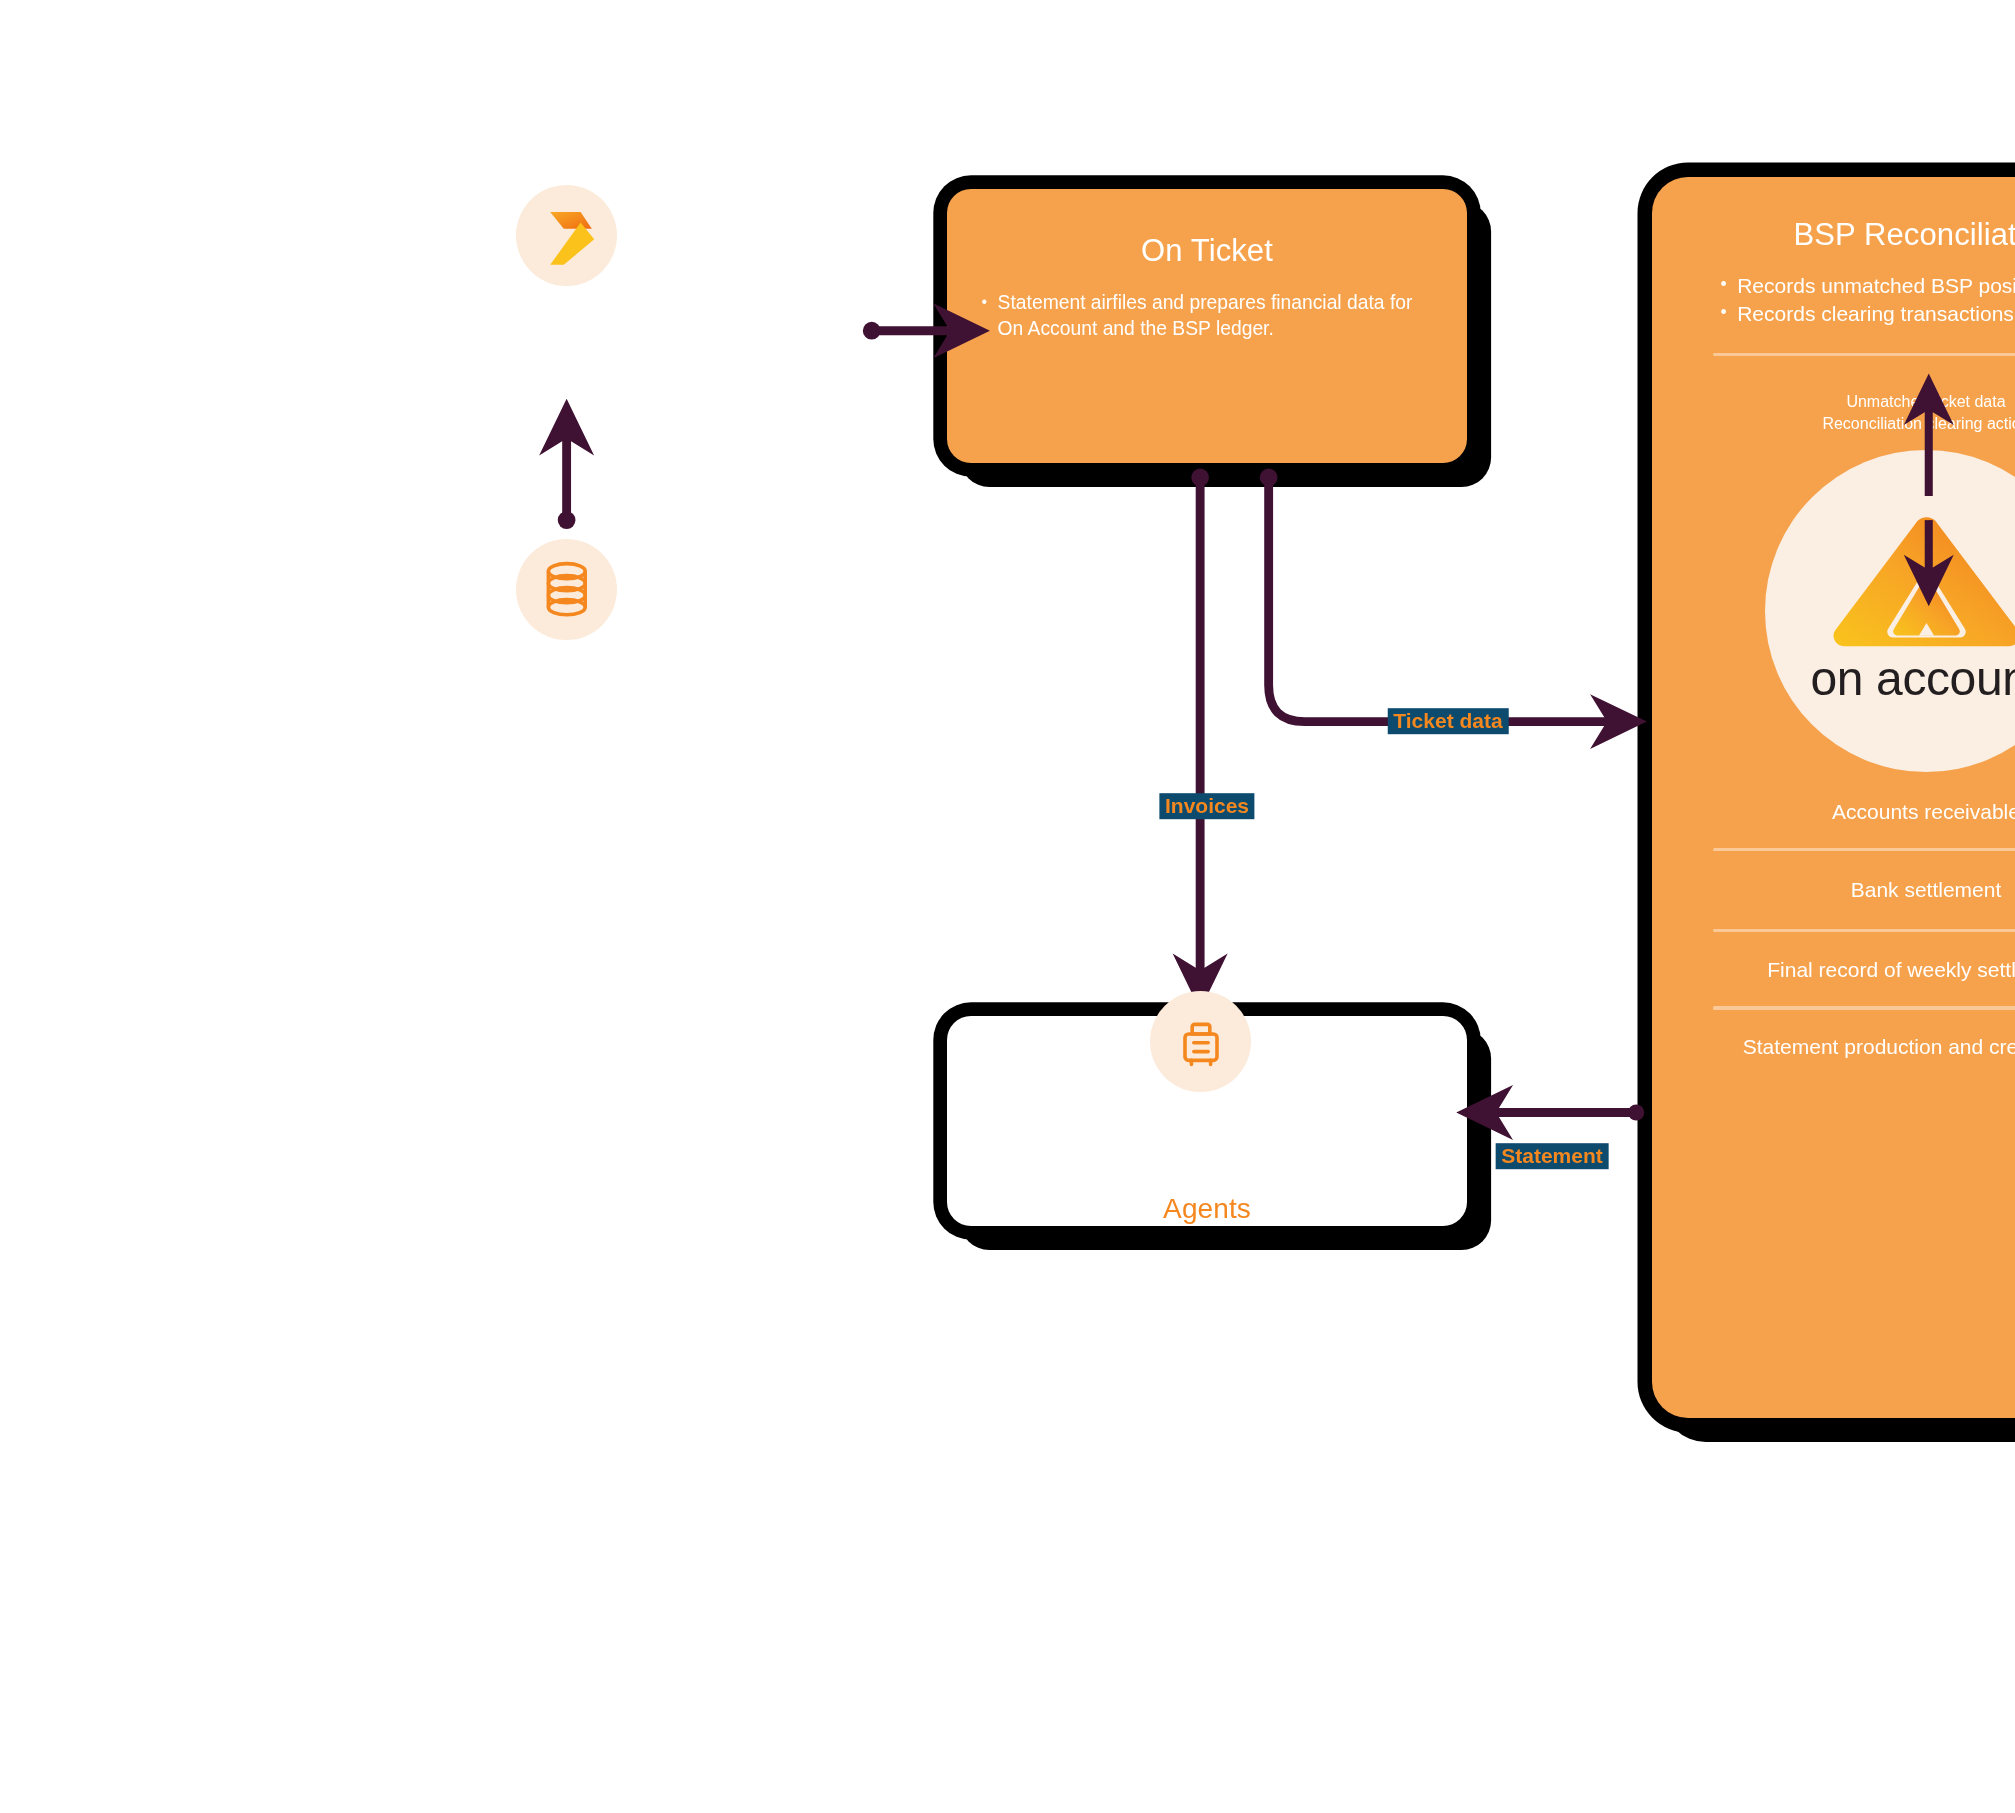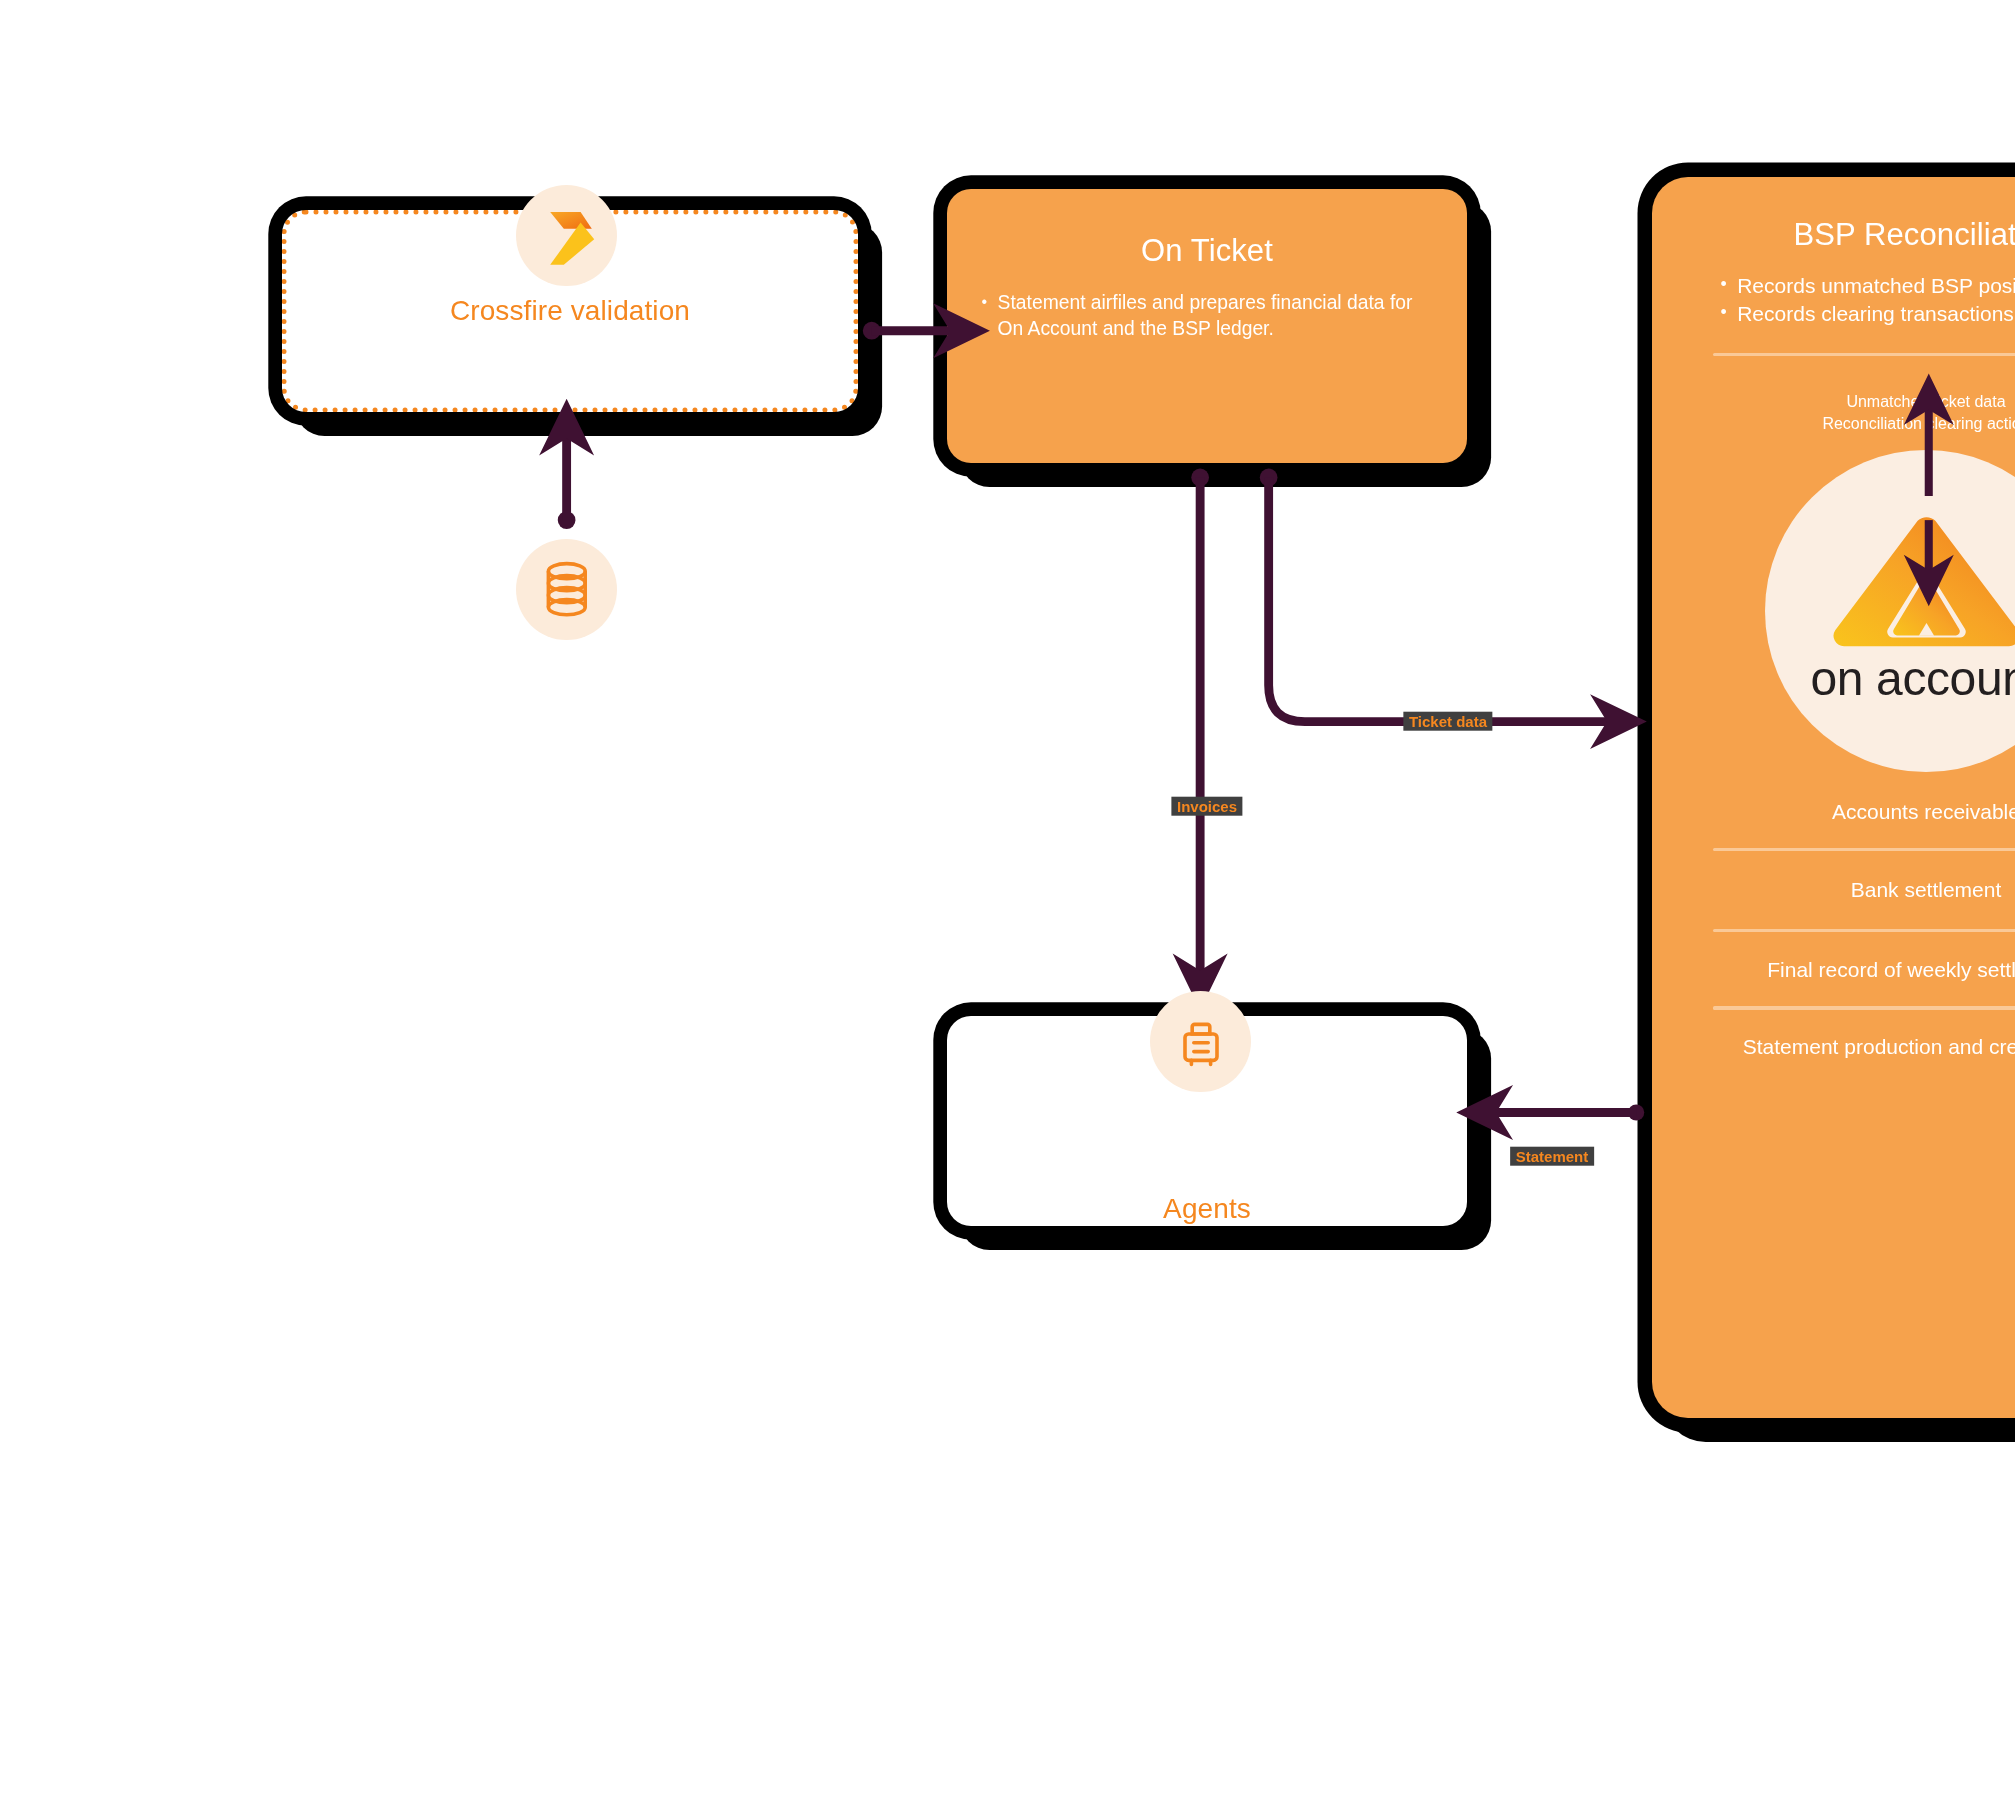--- a/index.html
+++ b/index.html
@@ -42,22 +42,22 @@
   .panel-row{color:#fff;font-size:21px;line-height:1.33;text-align:center;width:443px;}
 
   
   #logo-circle{width:322px;height:322px;border-radius:50%;background:#FBEEE2;
                display:flex;flex-direction:column;align-items:center;justify-content:center;}
   #logo-word{font-size:48px;color:#231F20;letter-spacing:-0.4px;margin-top:2.4px;}
 
   
   svg#wires{position:absolute;left:0;top:0;width:3224px;height:1814px;z-index:30;
             pointer-events:none;}
-  .edge-label{position:absolute;color:#F5871F;font-size:15px;font-weight:700;
-              background:#404040;padding:0.8px 5.6px;z-index:35;white-space:nowrap;
+  .edge-label{position:absolute;color:#F5871F;font-size:21px;font-weight:700;
+              background:#0c4a6e;padding:0.8px 5.6px;z-index:35;white-space:nowrap;
               transform:translate(-50%,-50%);}
 </style>
 </head>
 <body>
 
 <div id="stage">
 
   <svg id="wires" viewBox="0 0 8000 4500" xmlns="http://www.w3.org/2000/svg">
     <defs>
       <marker id="ah" markerWidth="7" markerHeight="7" refX="5.4" refY="3.5" orient="auto" markerUnits="strokeWidth">
@@ -114,23 +114,20 @@
     </g>
     <g>
       <path d="M4786,1290 L4786,1480" stroke="#3F1132" stroke-width="20" fill="none" marker-end="url(#ah)"></path>
     </g>
   </svg>
 
   <div class="edge-label" style="left:1448px;top:721px;">Ticket data</div>
   <div class="edge-label" style="left:1200px;top:806px;margin-left:7px;">Invoices</div>
   <div class="edge-label" style="left:1552px;top:1156px;">Statement</div>
 
-  <div class="card card-dotted" style="left:282px;top:210px;width:576px;height:202px;">
-    <div class="card-title-orange">Crossfire validation</div>
-  </div>
   <div class="icon-bubble" style="left:516px;top:185px;">
     <svg width="56" height="64" viewBox="0 0 140 160">
       <polygon points="28,20 104,20 132,62 62,62" fill="url(#cfTop)"></polygon>
       <polygon points="104,46 138,88 62,152 28,152" fill="#FBC21B"></polygon>
     </svg>
   </div>
 
   <div class="icon-bubble" style="left:516px;top:539px;">
     <svg width="50" height="60" viewBox="0 0 125 150" fill="none" stroke="#F5871F" stroke-width="9">
       <ellipse cx="62" cy="28" rx="46" ry="19"></ellipse>

